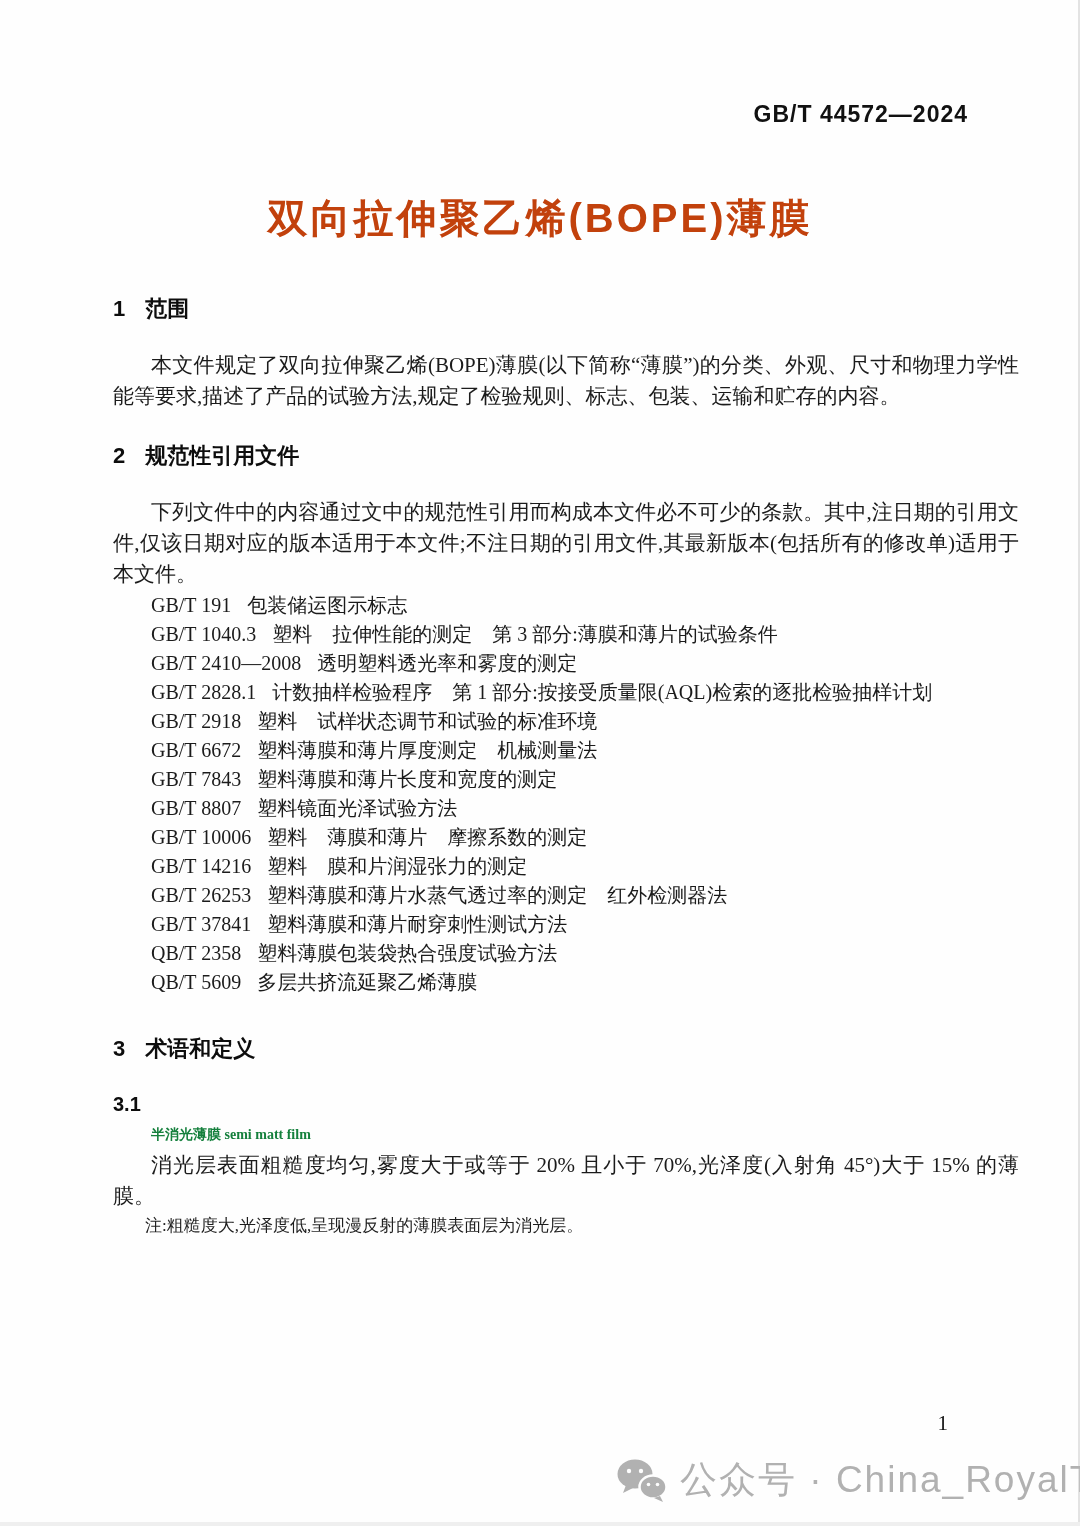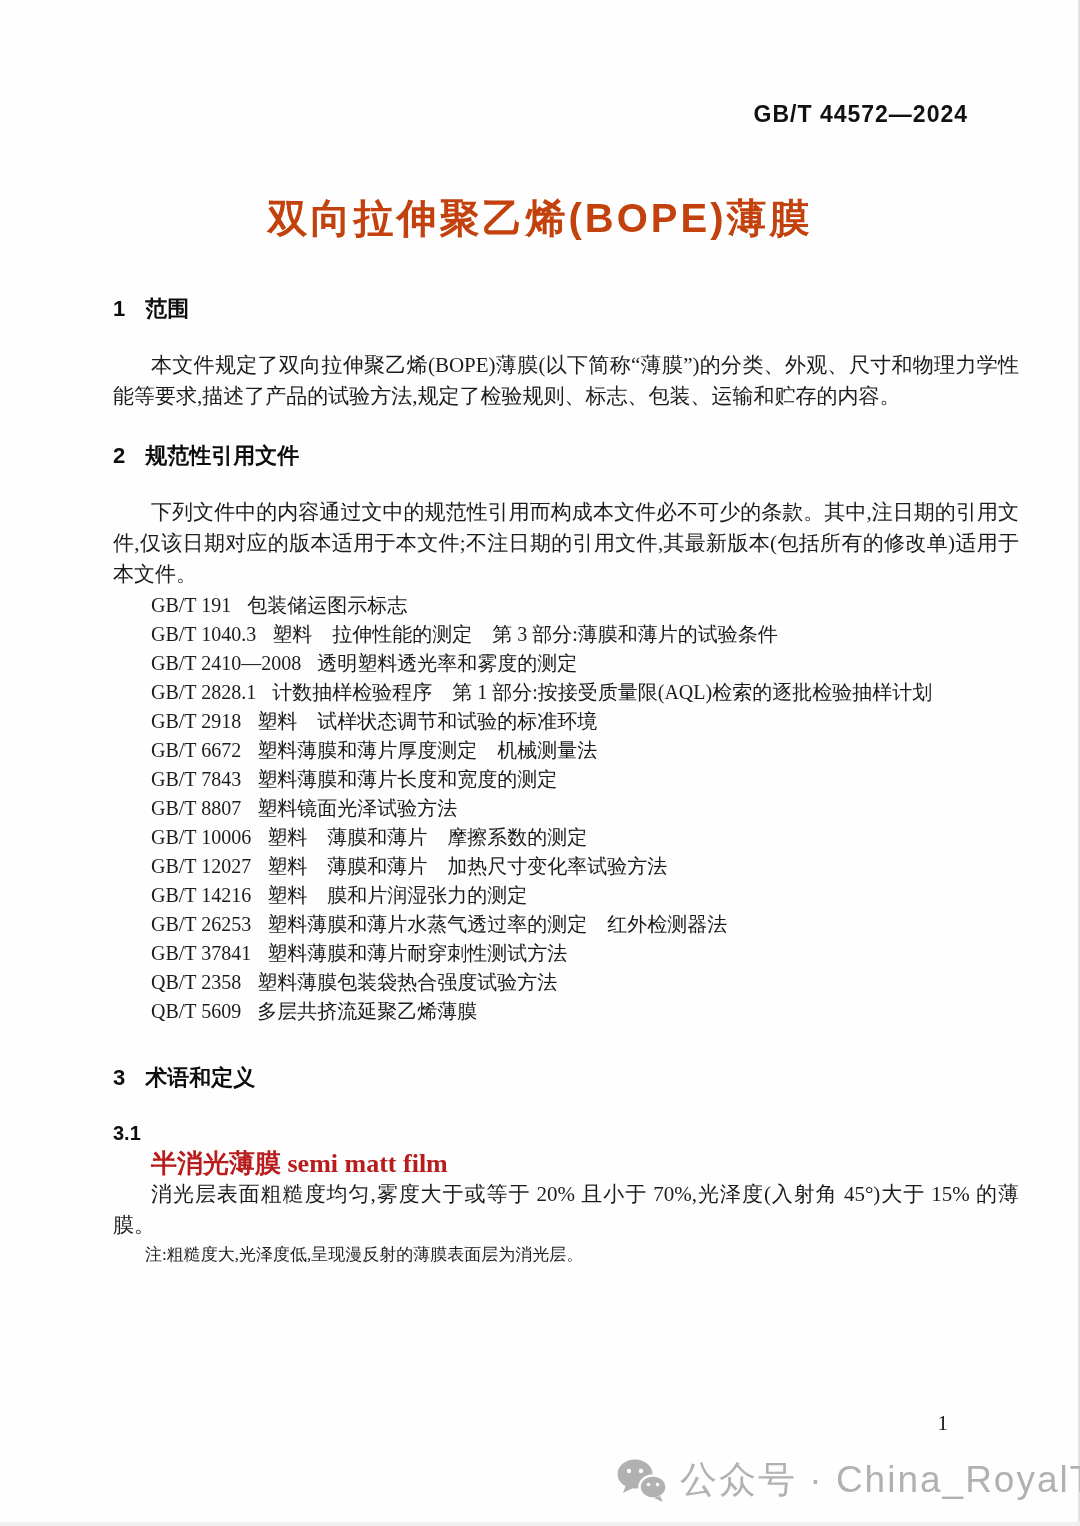--- a/index.html
+++ b/index.html
@@ -48,21 +48,21 @@
   .ref-list { margin-top:1px; }
   .ref-row { font-size:20px; line-height:29px; padding-left:38px; white-space:nowrap; }
   .ref-code { margin-right:16px; }
 
   .term-intro { margin-top:24px; }
   .term-number {
     font-family:"Liberation Sans","DejaVu Sans",sans-serif;
     font-weight:bold; font-size:20px; line-height:29px; margin-top:3px; color:#0d0d0d;
   }
   .term-title {
-    font-weight:bold; font-size:26px; line-height:31px; padding-left:38px; color:#b91c1c;
+    font-weight:bold; font-size:14px; line-height:31px; padding-left:38px; color:#15803d;
   }
   .term-def { margin-top:0; }
   .term-note {
     font-size:17px; line-height:24px; padding-left:32px; margin-top:2px; color:#1e1e1e;
   }
   .term-note:empty { display:none; }
   .term-block-2 .term-number { margin-top:7px; }
   .term-block-2 .term-title { margin-top:7px; }
 
   .page-number {
@@ -135,23 +135,20 @@
           </div>
 
           <div class="ref-row">
             <span class="ref-code">GB/T 8807</span><span class="ref-title">塑料镜面光泽试验方法</span>
           </div>
 
           <div class="ref-row">
             <span class="ref-code">GB/T 10006</span><span class="ref-title">塑料　薄膜和薄片　摩擦系数的测定</span>
           </div>
 
-          <div class="ref-row">
-            <span class="ref-code">GB/T 12027</span><span class="ref-title">塑料　薄膜和薄片　加热尺寸变化率试验方法</span>
-          </div>
 
           <div class="ref-row">
             <span class="ref-code">GB/T 14216</span><span class="ref-title">塑料　膜和片润湿张力的测定</span>
           </div>
 
           <div class="ref-row">
             <span class="ref-code">GB/T 26253</span><span class="ref-title">塑料薄膜和薄片水蒸气透过率的测定　红外检测器法</span>
           </div>
 
           <div class="ref-row">

